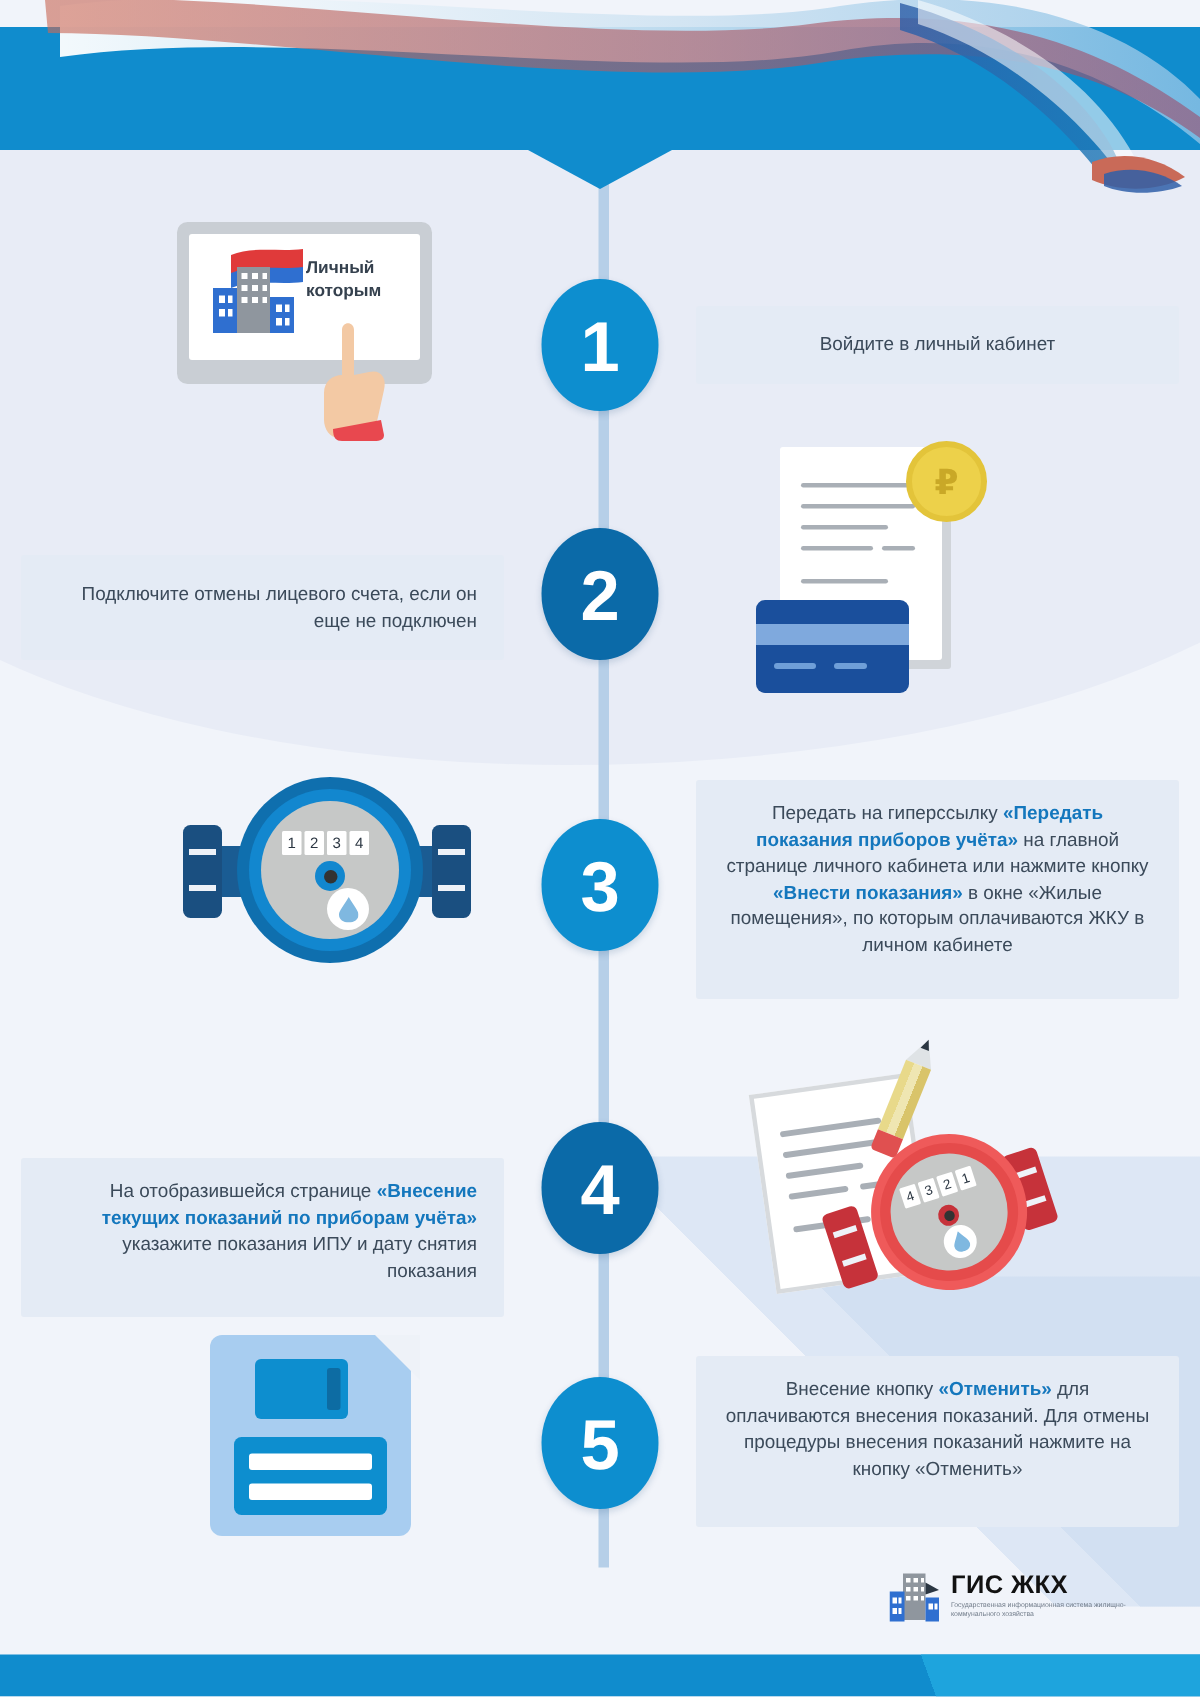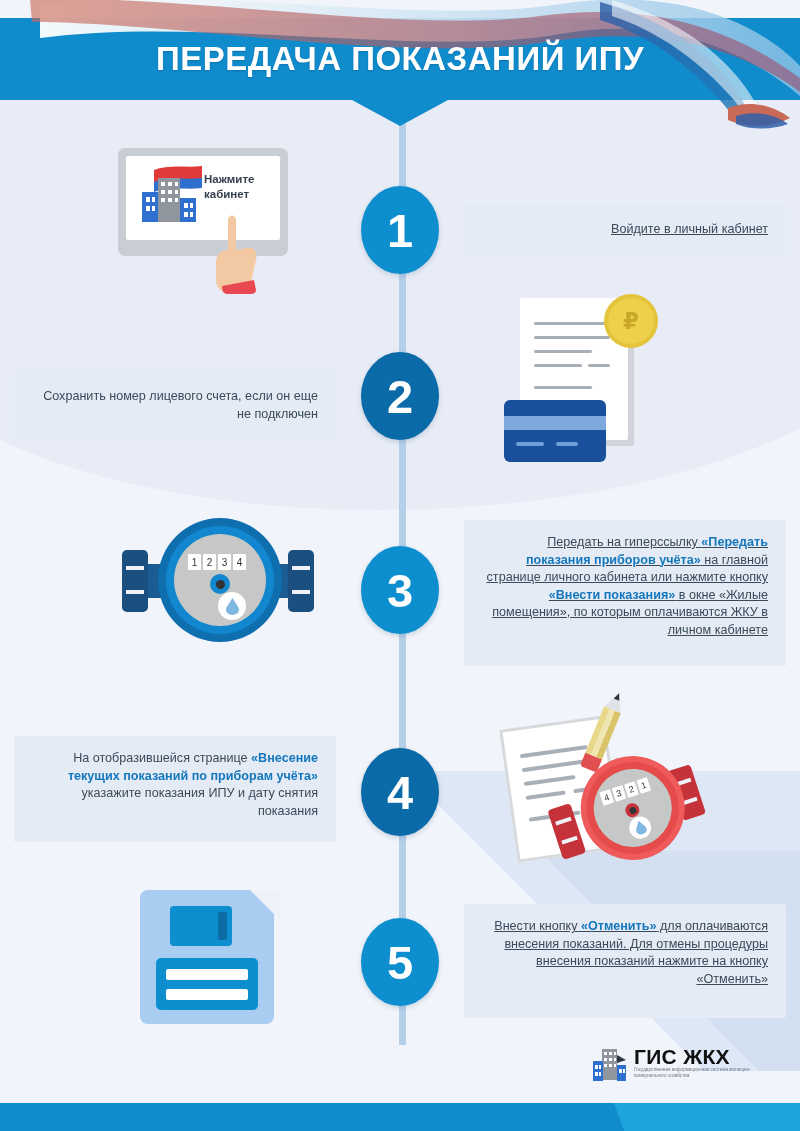--- a/index.html
+++ b/index.html
@@ -38,21 +38,21 @@
     display:flex;align-items:center;justify-content:center;
     color:#fff;font-size:47px;font-weight:bold;z-index:4;
     box-shadow:0 2px 5px rgba(10,60,110,.18);}
   .c-light{background:#0d8ecf;}
   .c-dark{background:#0b6aa8;}
 
   
   .panel{position:absolute;background:#e4ebf5;border-radius:2px;z-index:3;
     color:#3b4a5a;font-size:12.6px;line-height:17.5px;}
   .panel .inner{padding:14px 18px;}
-  .panel.right .inner{text-align:right;text-decoration:underline;}
+  .panel.right .inner{text-align:center;}
   .panel.left .inner{text-align:right;}
   .hl{color:#1477bd;font-weight:bold;}
 
   
   .ill{position:absolute;z-index:3;}
 
   
   .mon-body{position:absolute;left:0;top:0;width:170px;height:108px;background:#c9ced4;border-radius:7px;}
   .mon-screen{position:absolute;left:8px;top:8px;width:154px;height:84px;background:#fff;border-radius:2px;}
   .lk-text{position:absolute;left:86px;top:24px;width:66px;
@@ -125,21 +125,21 @@
   .fl-l1{position:absolute;left:26px;top:79px;width:82px;height:11px;background:#fff;border-radius:2px;}
   .fl-l2{position:absolute;left:26px;top:99px;width:82px;height:11px;background:#fff;border-radius:2px;}
 
   
   .footer-bar{position:absolute;left:0;bottom:0;width:800px;height:28px;background:#108ccd;z-index:5;}
   .footer-bar-d{position:absolute;right:0;bottom:0;width:300px;height:28px;
     background:linear-gradient(250deg,#1ea4dd 0 60%,rgba(0,0,0,0) 60%);z-index:6;}
   .logo{position:absolute;right:30px;bottom:48px;display:flex;align-items:flex-start;gap:7px;z-index:6;}
   .logo-mark{position:relative;width:34px;height:36px;flex:none;}
   .logo-txt{display:flex;flex-direction:column;}
-  .logo-name{font-size:21px;font-weight:bold;color:#111;letter-spacing:.3px;line-height:20px;}
+  .logo-name{font-size:17px;font-weight:bold;color:#111;letter-spacing:.3px;line-height:20px;}
   .logo-sub{font-size:4.6px;color:#6f7a88;line-height:6.4px;max-width:136px;}
 </style>
 </head>
 <body>
 
 <div class="page">
 
   <div class="bg-swoosh"></div>
   <div class="bg-diag"></div>
   <div class="bg-diag2"></div>
@@ -161,21 +161,20 @@
         <stop offset="100%" stop-color="#1d7ab8"></stop>
       </linearGradient>
     </defs>
     <path d="M40,4 C190,-16 430,26 560,4 C680,-14 760,24 800,66 L800,96 C740,46 660,16 560,34 C430,58 200,16 40,38 Z" fill="url(#rbW)"></path>
     <path d="M30,0 C170,-8 400,34 540,16 C660,0 740,34 800,78 L800,92 C742,50 664,24 546,42 C404,64 176,22 32,22 Z" fill="url(#rbR)" opacity=".62"></path>
     <path d="M600,2 C660,18 714,52 740,96 C756,124 744,128 730,112 C700,74 654,36 600,20 Z" fill="url(#rbB)" opacity=".82"></path>
     <path d="M612,0 C676,18 730,56 756,104 C768,126 760,130 748,118 C718,76 668,34 612,16 Z" fill="#ffffff" opacity=".55"></path>
     <path d="M728,108 C748,100 772,104 790,118 C772,128 746,128 728,120 Z" fill="#c96a58"></path>
     <path d="M736,116 C754,110 774,114 788,124 C772,130 750,130 736,124 Z" fill="#2f5fa8" opacity=".85"></path>
   </svg>
-  <div class="header-title">ПЕРЕДАЧА ПОКАЗАНИЙ ИПУ</div>
   <div class="header-notch"></div>
 
   <div class="spine"></div>
 
   <div class="circle c-light" style="top:186px;">1</div>
 
   <div class="ill" style="left:118px;top:148px;width:180px;height:160px;">
     <div class="mon-body"></div>
     <div class="mon-screen">
       <svg width="78" height="64" viewBox="0 0 78 64" style="position:absolute;left:6px;top:8px;">
@@ -196,22 +195,22 @@
           <rect x="20" y="33" width="3" height="5" fill="#fff"></rect>
         <rect x="14" y="42" width="4" height="5" fill="#fff"></rect>
           <rect x="20" y="42" width="3" height="5" fill="#fff"></rect>
         <rect x="48" y="34" width="16" height="24" fill="#2f6fd0"></rect>
         <rect x="52" y="39" width="4" height="5" fill="#fff"></rect>
           <rect x="58" y="39" width="3" height="5" fill="#fff"></rect>
         <rect x="52" y="48" width="4" height="5" fill="#fff"></rect>
           <rect x="58" y="48" width="3" height="5" fill="#fff"></rect>
       </svg>
       <div class="lk-text" style="left:78px;top:16px;">
-        <div>Нажмите</div>
-        <div>кабинет</div>
+        <div>Личный</div>
+        <div>которым</div>
       </div>
     </div>
     <svg class="hand" viewBox="0 0 46 84">
       <path d="M14,10 C14,4 22,4 22,10 L22,40 L32,38 C40,36 44,42 42,50 L38,68 C36,78 28,82 20,82 L12,82 C6,82 2,76 2,70 L2,52 C2,44 8,40 14,40 Z" fill="#f3c9a4"></path>
       <path d="M8,76 L40,70 L42,80 C42,84 38,84 34,84 L14,84 C10,84 8,82 8,76 Z" fill="#e8484f"></path>
     </svg>
   </div>
 
   <div class="panel right" style="left:464px;top:204px;width:322px;height:52px;">
     <div class="inner" style="padding-top:17px;">
@@ -234,21 +233,21 @@
     <div class="coin">₽</div>
     <div class="card">
       <div class="card-stripe"></div>
       <div class="card-l1"></div>
       <div class="card-l2"></div>
     </div>
   </div>
 
   <div class="panel left" style="left:14px;top:370px;width:322px;height:70px;">
     <div class="inner" style="padding-top:18px;">
-      <span>Сохранить номер лицевого счета, если он еще не подключен</span>
+      <span>Подключите отмены лицевого счета, если он еще не подключен</span>
     </div>
   </div>
 
   <div class="circle c-light" style="top:546px;">3</div>
 
   <div class="ill meter-wrap" style="left:122px;top:518px;">
     <div class="m-pipe" style="left:20px;"></div>
     <div class="m-pipe" style="left:150px;"></div>
     <div class="m-flange" style="left:0px;">
       <div class="m-fl-line" style="top:16px;"></div>
@@ -322,41 +321,41 @@
           <div class="rm-hub-i"></div>
         </div>
       <div class="rm-drop">
         <svg width="11" height="14" viewBox="0 0 13 17">
             <path d="M6.5,0 C10,6 13,9 13,11.8 C13,14.9 10.1,17 6.5,17 C2.9,17 0,14.9 0,11.8 C0,9 3,6 6.5,0 Z" fill="#7fb8e0"></path>
           </svg>
       </div>
     </div>
   </div>
 
-  <div class="panel left" style="left:14px;top:736px;width:322px;height:106px;">
+  <div class="panel left" style="left:14px;top:772px;width:322px;height:106px;">
     <div class="inner">
       <span>На отобразившейся странице </span><span class="hl">«Внесение текущих показаний по приборам учёта»</span><span> указажите показания ИПУ и дату снятия показания</span>
     </div>
   </div>
 
   <div class="circle c-light" style="top:918px;">5</div>
 
   <div class="ill" style="left:140px;top:890px;width:140px;height:140px;">
     <div class="fl-body"></div>
     <div class="fl-corner"></div>
     <div class="fl-shutter"></div>
     <div class="fl-slot"></div>
     <div class="fl-label"></div>
     <div class="fl-l1"></div>
     <div class="fl-l2"></div>
   </div>
 
   <div class="panel right" style="left:464px;top:904px;width:322px;height:114px;">
     <div class="inner">
-      <span>Внести кнопку </span><span class="hl">«Отменить»</span><span> для оплачиваются внесения показаний. Для отмены процедуры внесения показаний нажмите на кнопку «Отменить»</span>
+      <span>Внесение кнопку </span><span class="hl">«Отменить»</span><span> для оплачиваются внесения показаний. Для отмены процедуры внесения показаний нажмите на кнопку «Отменить»</span>
     </div>
   </div>
 
   <div class="logo">
     <svg class="logo-mark" viewBox="0 0 34 36">
       <rect x="9" y="2" width="15" height="31" fill="#8f969e"></rect>
       <rect x="11" y="5" width="3" height="3" fill="#fff"></rect>
         <rect x="16" y="5" width="3" height="3" fill="#fff"></rect>
         <rect x="21" y="5" width="2" height="3" fill="#fff"></rect>
       <rect x="11" y="11" width="3" height="3" fill="#fff"></rect>

